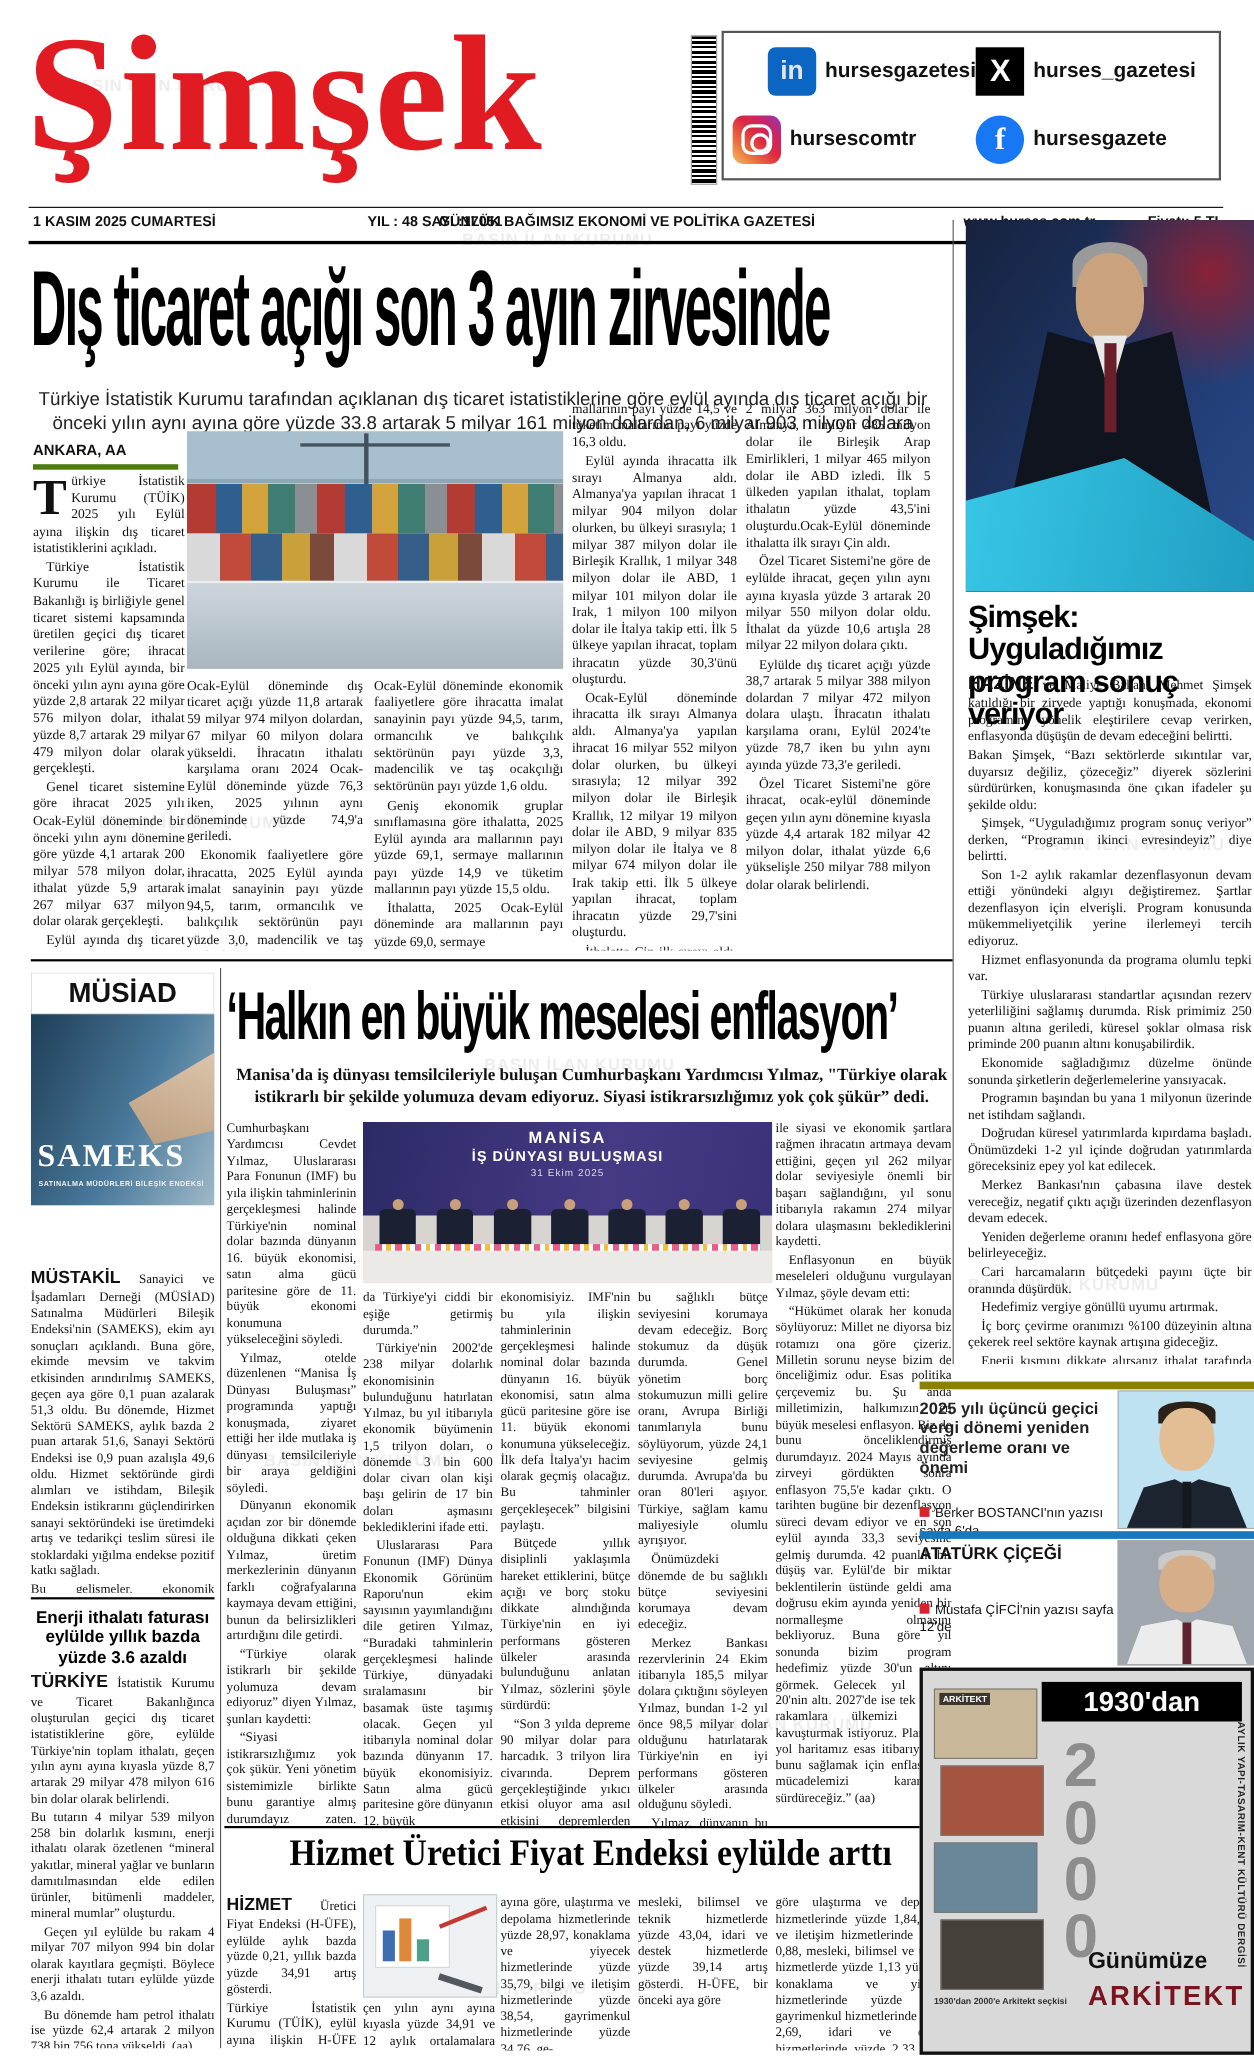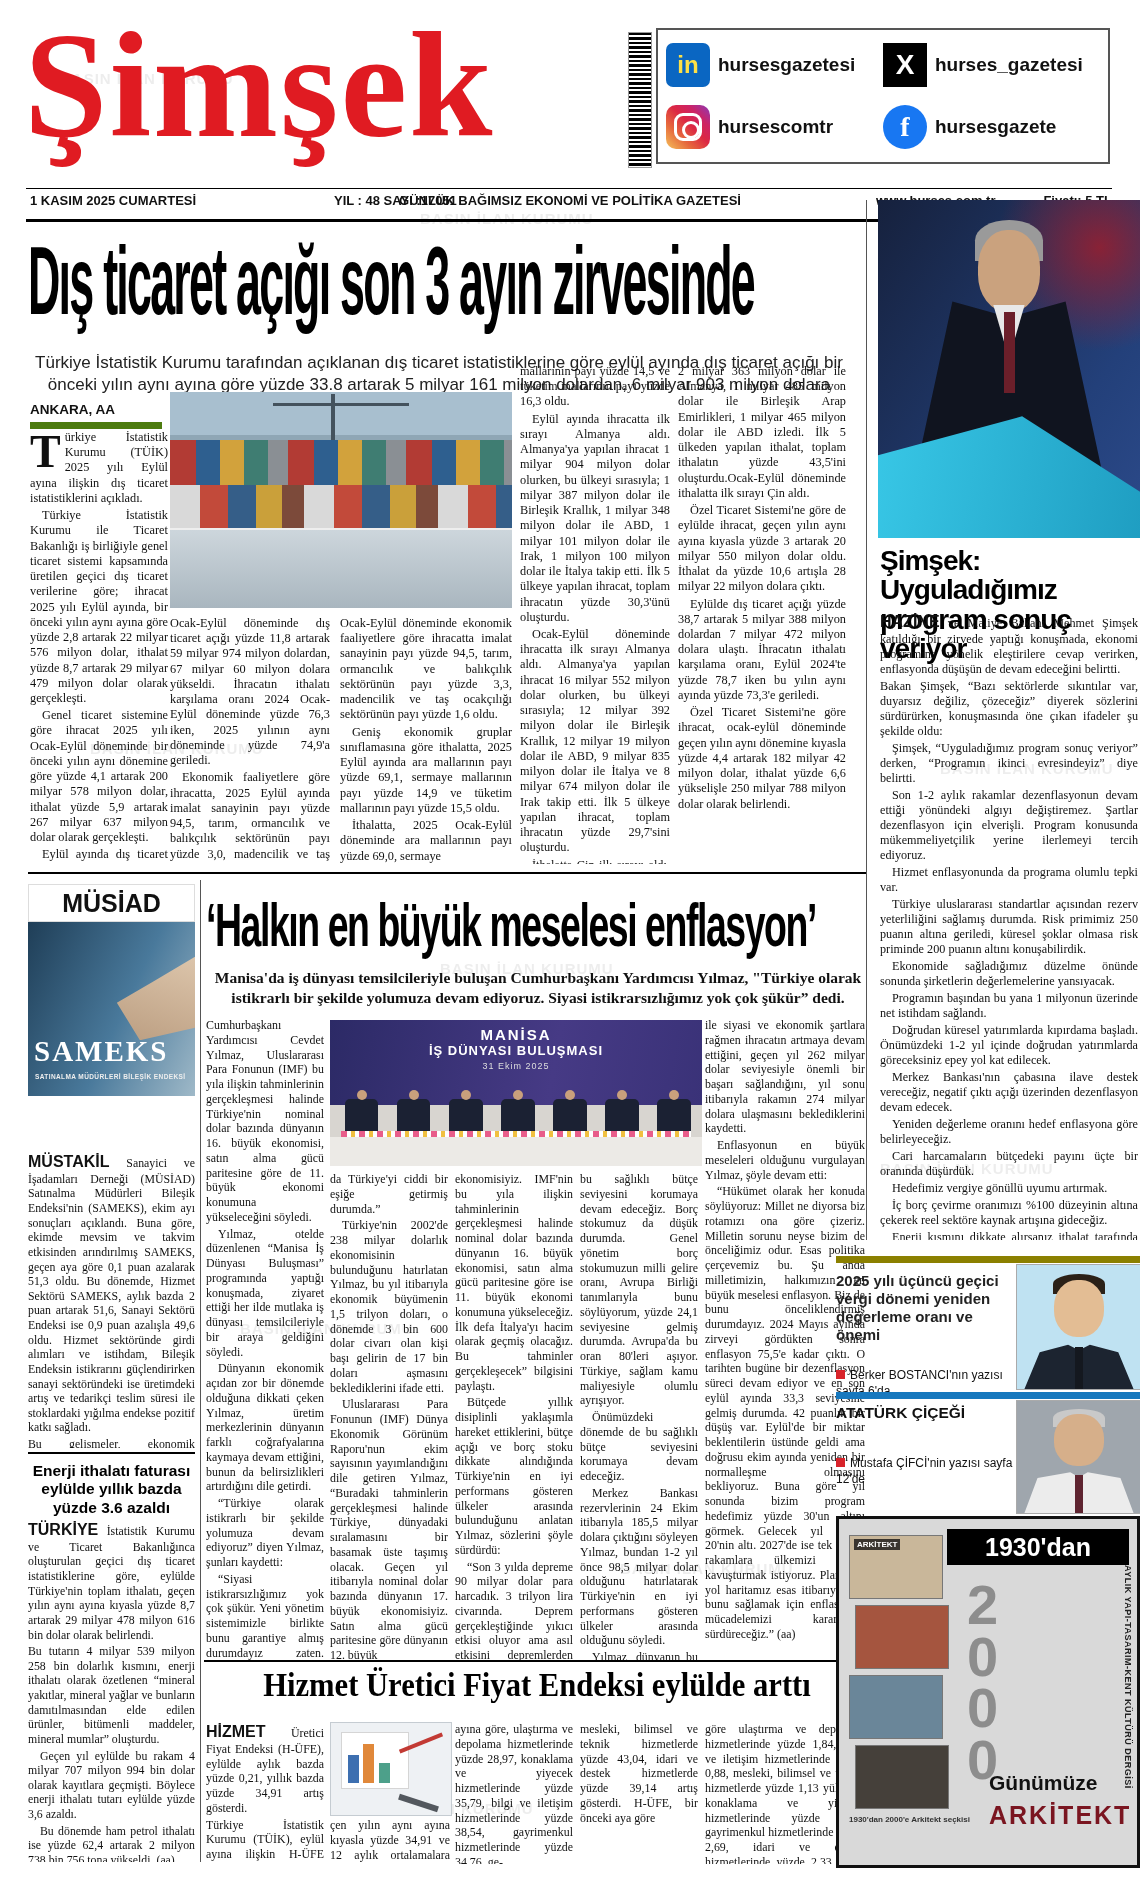--- a/index.html
+++ b/index.html
@@ -10,36 +10,36 @@
       letter-spacing:1px;white-space:nowrap;pointer-events:none;}
   
   #logo{left:24px;top:10px;width:600px;height:156px;font:700 150px/1.0 "Liberation Serif",serif;
         color:#e01b22;letter-spacing:2px;}
   #barcode{left:628px;top:32px;width:22px;height:134px;border:1px solid #999;
         background:repeating-linear-gradient(180deg,#000 0 2px,#fff 2px 4px,#000 4px 7px,#fff 7px 9px);}
   #socialbox{left:656px;top:28px;width:454px;height:136px;border:2px solid #555;background:#fff;
         display:grid;grid-template-columns:1fr 1fr;grid-template-rows:1fr 1fr;align-items:center;padding:4px 8px;box-sizing:border-box;}
   .soc{display:flex;align-items:center;gap:8px;font:700 19px "Liberation Sans",sans-serif;color:#111;}
   .icon44{width:44px;height:44px;display:inline-flex;align-items:center;justify-content:center;flex:0 0 44px;}
-  .ic-li{background:#0a66c2;border-radius:7px;color:#fde047;font:700 24px "Liberation Sans",sans-serif;}
+  .ic-li{background:#0a66c2;border-radius:7px;color:#e5e5e5;font:700 24px "Liberation Sans",sans-serif;margin-left:32px;}
   .ic-x{background:#000;color:#fff;font:700 28px "Liberation Sans",sans-serif;}
   .ic-ig{background:linear-gradient(45deg,#f5c15a,#e6683c 30%,#dc2743 55%,#cc2366 75%,#8a3ab9);border-radius:10px;position:relative;}
   .ic-ig::before{content:"";position:absolute;inset:8px;border:3px solid #fff;border-radius:9px;}
   .ic-ig::after{content:"";position:absolute;left:16px;top:16px;width:12px;height:12px;border:3px solid #fff;border-radius:50%;}
   .ic-fb{background:#1877f2;border-radius:50%;color:#fff;font:700 28px "Liberation Serif",serif;}
   
   #rule-thin{left:26px;top:188px;width:1086px;height:1px;background:#000;}
   #rule-thick{left:26px;top:219px;width:1086px;height:3px;background:#000;}
   .dl{top:193px;font:700 13px "Liberation Sans",sans-serif;color:#111;white-space:nowrap;}
   
   #lead-headline{left:28px;top:232px;font:800 64px/1.0 "Liberation Sans",sans-serif;letter-spacing:-2.5px;
         transform:scaleX(.70) scaleY(1.52);transform-origin:left top;white-space:nowrap;color:#000;}
   #lead-deck{left:30px;top:352px;width:818px;text-align:center;font:400 17px/1.32 "Liberation Sans",sans-serif;color:#222;}
   #lead-byline{left:30px;top:402px;width:132px;font:700 13.5px "Liberation Sans",sans-serif;
-        border-bottom:7px solid #4d7c0f;padding-bottom:5px;}
+        border-bottom:5px solid #4d7c0f;padding-bottom:5px;}
   .bodycol{font:12.3px/1.24 "Liberation Serif",serif;text-align:justify;overflow:hidden;}
   .bodycol p{margin:0 0 2px;text-indent:12px;}
   .bodycol p:first-child{text-indent:0;}
   .lead-p b{font-family:"Liberation Sans",sans-serif;font-size:16px;}
   #dropcap{float:left;font:700 46px/0.82 "Liberation Serif",serif;padding:3px 4px 0 0;}
   
   .ph{overflow:hidden;}
   #ph-containers{left:170px;top:392px;width:342px;height:216px;background:linear-gradient(180deg,#a8bfcf 0,#a8bfcf 20%,#8fa6b5 20%,#8fa6b5 22%,#b9c6cf 22%);}
   #ph-containers .crane-v{position:absolute;left:47%;top:1%;width:4px;height:21%;background:#44525d;}
   #ph-containers .crane-h{position:absolute;left:30%;top:5%;width:40%;height:3px;background:#44525d;}

